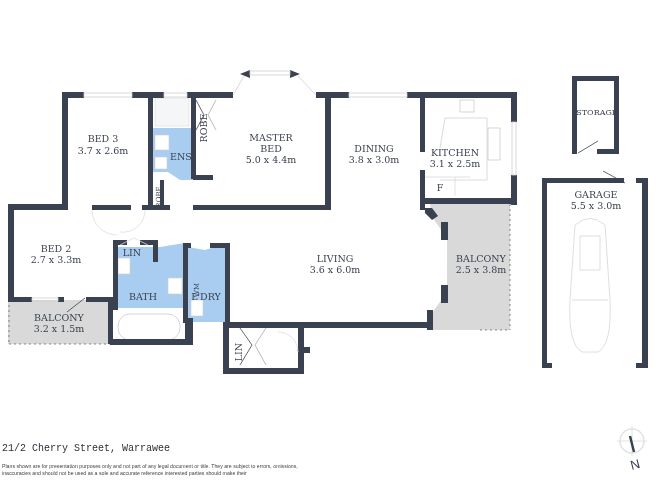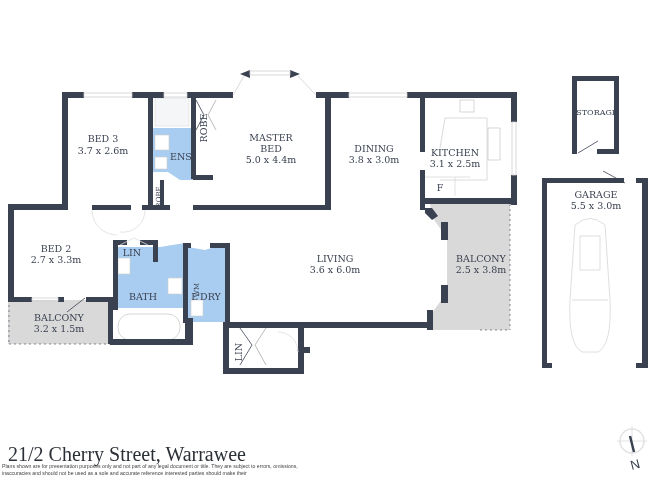--- a/index.html
+++ b/index.html
@@ -1,19 +1,19 @@
 <!DOCTYPE html>
 <html><head>
 <meta charset="utf-8">
 <style>
   html, body { margin:0; padding:0; background:#ffffff; }
   body { width:660px; height:495px; position:relative; overflow:hidden; font-family:"DejaVu Serif", serif; }
   #plan { position:absolute; left:0; top:0; }
   .lbl { font-family:"DejaVu Serif", "Liberation Serif", serif; font-size:9.5px; fill:#3a4150; text-anchor:middle; }
-  .title { position:absolute; left:8px; top:443px; font-family:Liberation Serif, serif; font-size:20px; color:#2b2f36; letter-spacing:0px; white-space:nowrap; }
+  .title { position:absolute; left:2px; top:443px; font-family:Liberation Mono, monospace; font-size:10px; color:#2b2f36; letter-spacing:0px; white-space:nowrap; }
   .disclaimer { position:absolute; left:2px; top:463px; width:320px; font-family:"Liberation Sans", sans-serif; font-size:5.2px; line-height:6.6px; color:#444; }
   .compass { position:absolute; left:612px; top:424px; width:40px; height:60px; }
 </style>
 </head>
 <body>
 
 <svg id="plan" width="660" height="440" viewBox="0 0 660 440">
 
   <rect x="8" y="300" width="103" height="44" fill="#d9d9d9"></rect>
   <polygon points="430,203 510,203 510,330 432,330 432,313 447,292 447,238 432,217" fill="#d9d9d9"></polygon>

